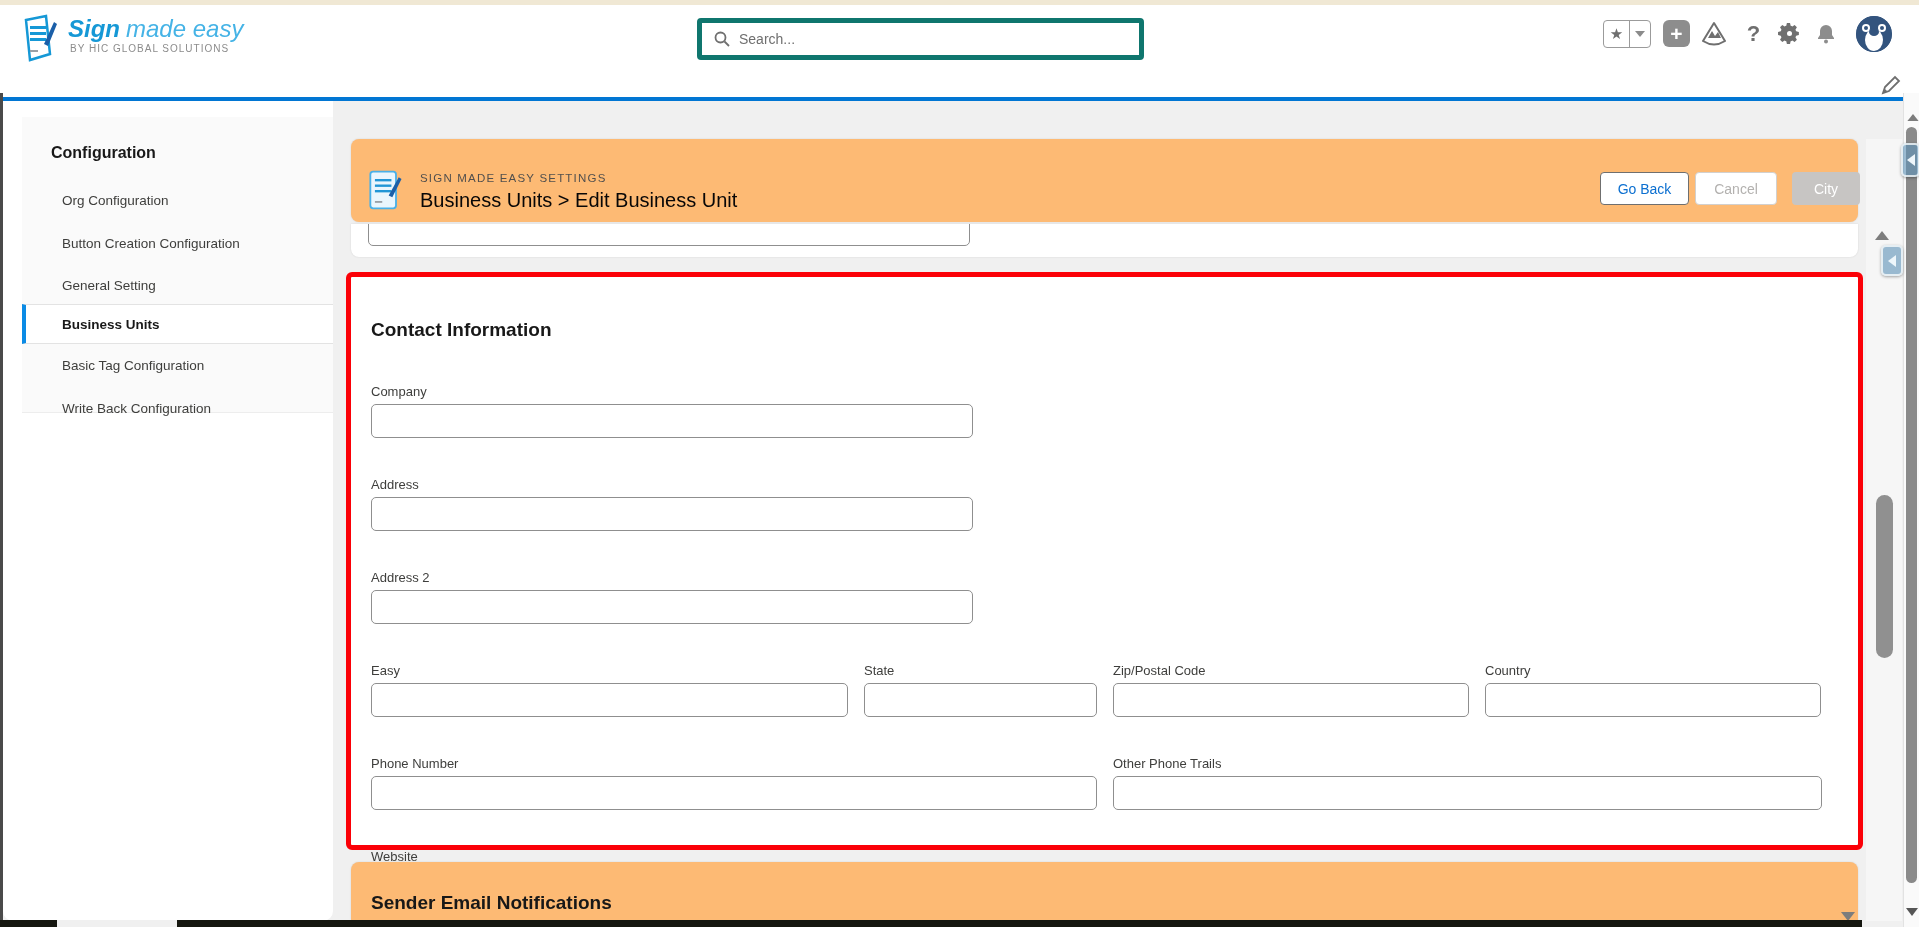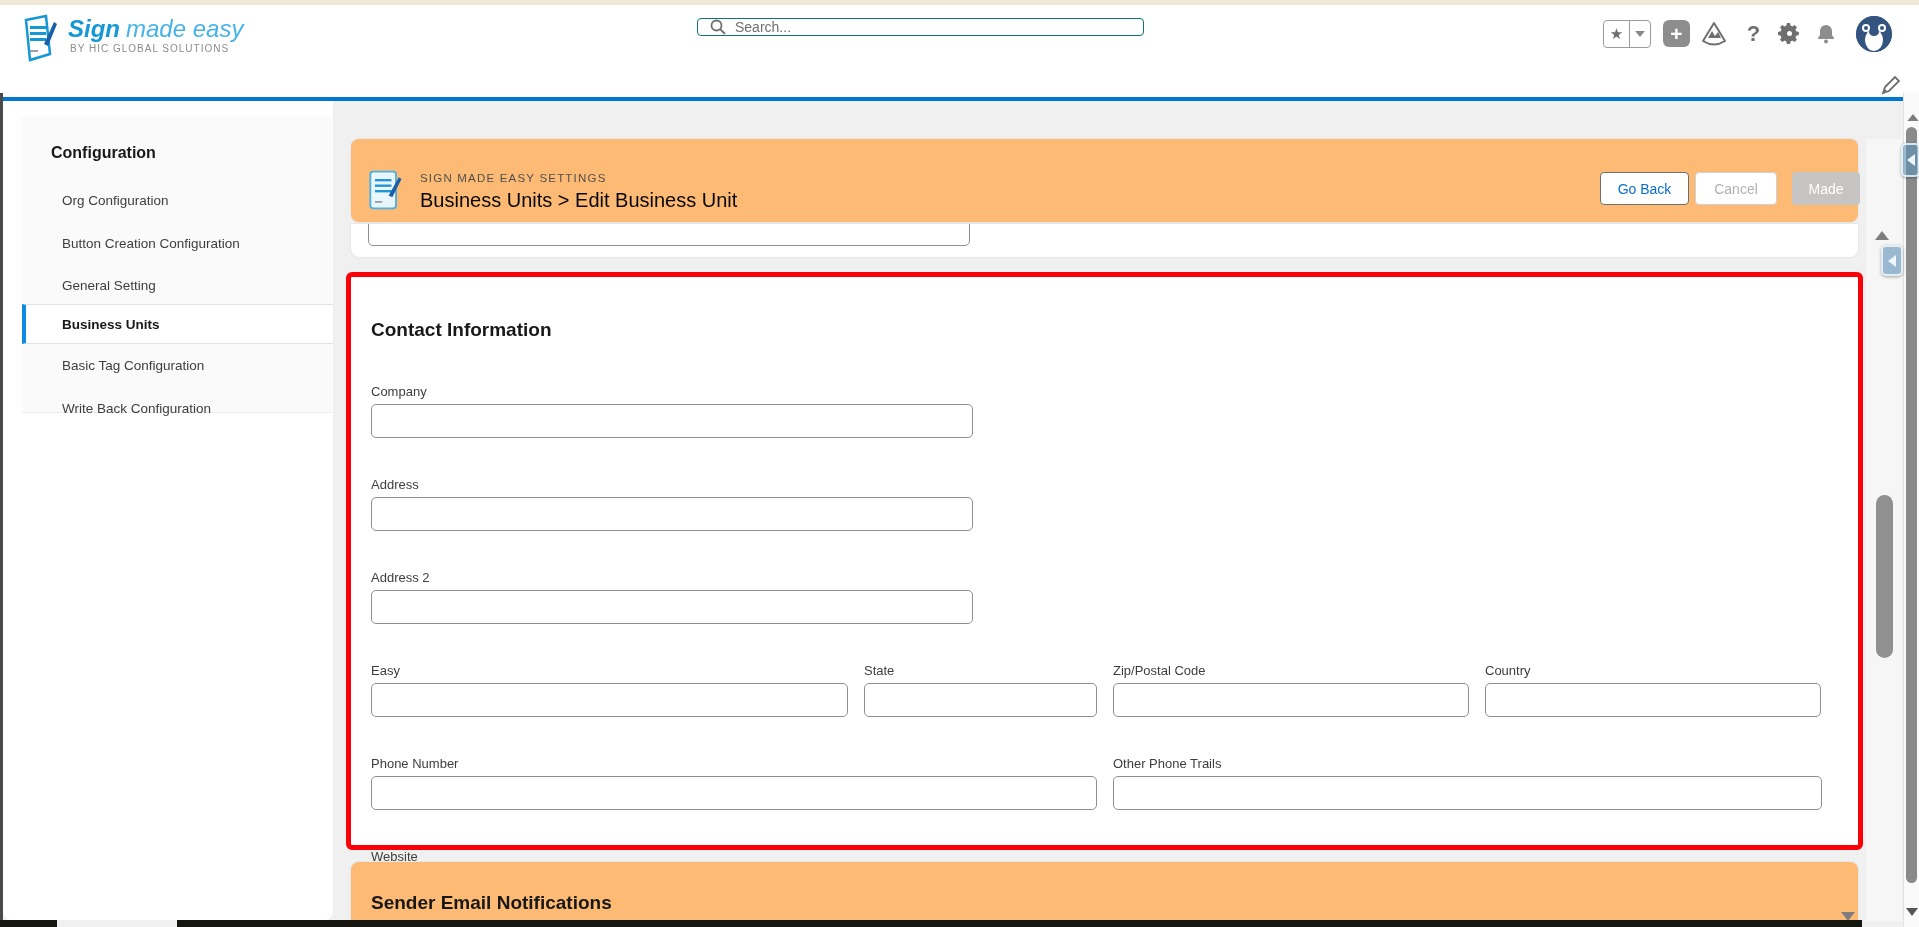--- a/index.html
+++ b/index.html
@@ -13,21 +13,21 @@
 
   
   .topbar { left:0; top:5px; width:1919px; height:61px; background:#fff; }
   .logo-wrap { left:20px; top:7px; width:300px; height:52px; }
   .logo-icon { left:0; top:2px; }
   .brand-line { left:48px; top:3px; font-style:italic; font-size:24px; white-space:nowrap; }
   .brand-bold { color:#1598d6; font-weight:bold; }
   .brand-rest { color:#45b3e6; font-weight:normal; margin-left:6px; }
   .tagline { left:50px; top:31px; font-size:10px; letter-spacing:1px; color:#8c8c8c; white-space:nowrap; }
 
-  .searchbox { left:697px; top:13px; width:447px; height:18px; border:1px solid #0f766e;
+  .searchbox { left:697px; top:13px; width:447px; height:42px; border:5px solid #0f766e;
     border-radius:4px; background:#fff; display:flex; align-items:center; padding-left:12px; }
   .searchbox input { border:none; outline:none; font-size:14px; color:#444;
     width:380px; margin-left:9px; font-family:"Liberation Sans",sans-serif; background:transparent;}
   .searchbox input::placeholder { color:#6f6f6f; }
 
   .fav-group { left:1603px; top:15px; width:48px; height:28px; border:1px solid #9b9b9b;
     border-radius:4px; display:flex; background:#fff; }
   .fav-star { width:26px; border-right:1px solid #9b9b9b; display:flex; align-items:center;
     justify-content:center; color:#6f6f6f; font-size:15px; cursor:pointer;}
   .fav-caret { flex:1; display:flex; align-items:center; justify-content:center; cursor:pointer;}
@@ -287,21 +287,21 @@
       <rect x="9" y="12" width="18" height="2.6" fill="#2196d6"></rect>
       <rect x="9" y="18" width="18" height="2.6" fill="#2196d6"></rect>
       <rect x="9" y="24" width="18" height="2.6" fill="#2196d6"></rect>
       <rect x="9" y="36" width="8" height="2" fill="#9aa0a6"></rect>
       <path d="M24 30 L35 10 L38 12 L28 32 Z" fill="#1b5fa8"></path>
     </svg>
     <div class="abs eyebrow">SIGN MADE EASY SETTINGS</div>
     <div class="abs page-title">Business Units &gt; Edit Business Unit</div>
     <button class="btn btn-goback">Go Back</button>
     <button class="btn btn-cancel">Cancel</button>
-    <button class="btn btn-save">Made</button>
+    <button class="btn btn-save">City</button>
   </div>
 
   <div class="abs partial-card">
     <input class="partial-input" style="">
   </div>
 
   <div class="abs red-card">
     <div class="section-title contact-title">Contact Information</div>
 
     <div class="frow">

